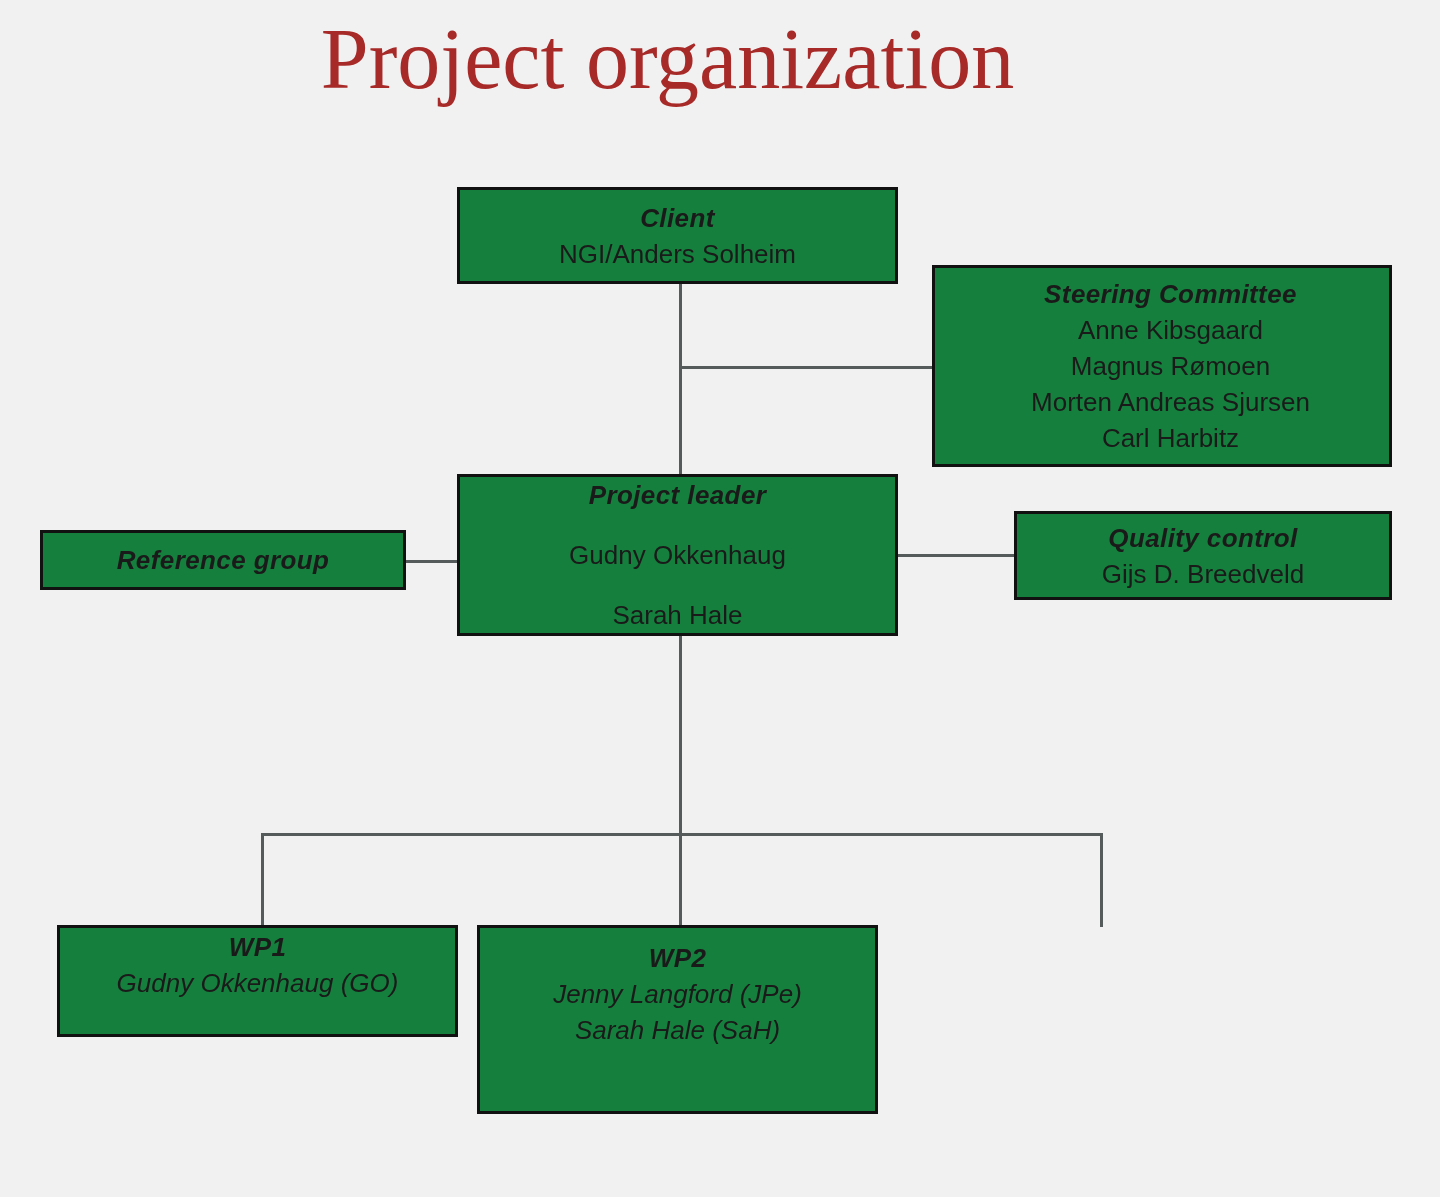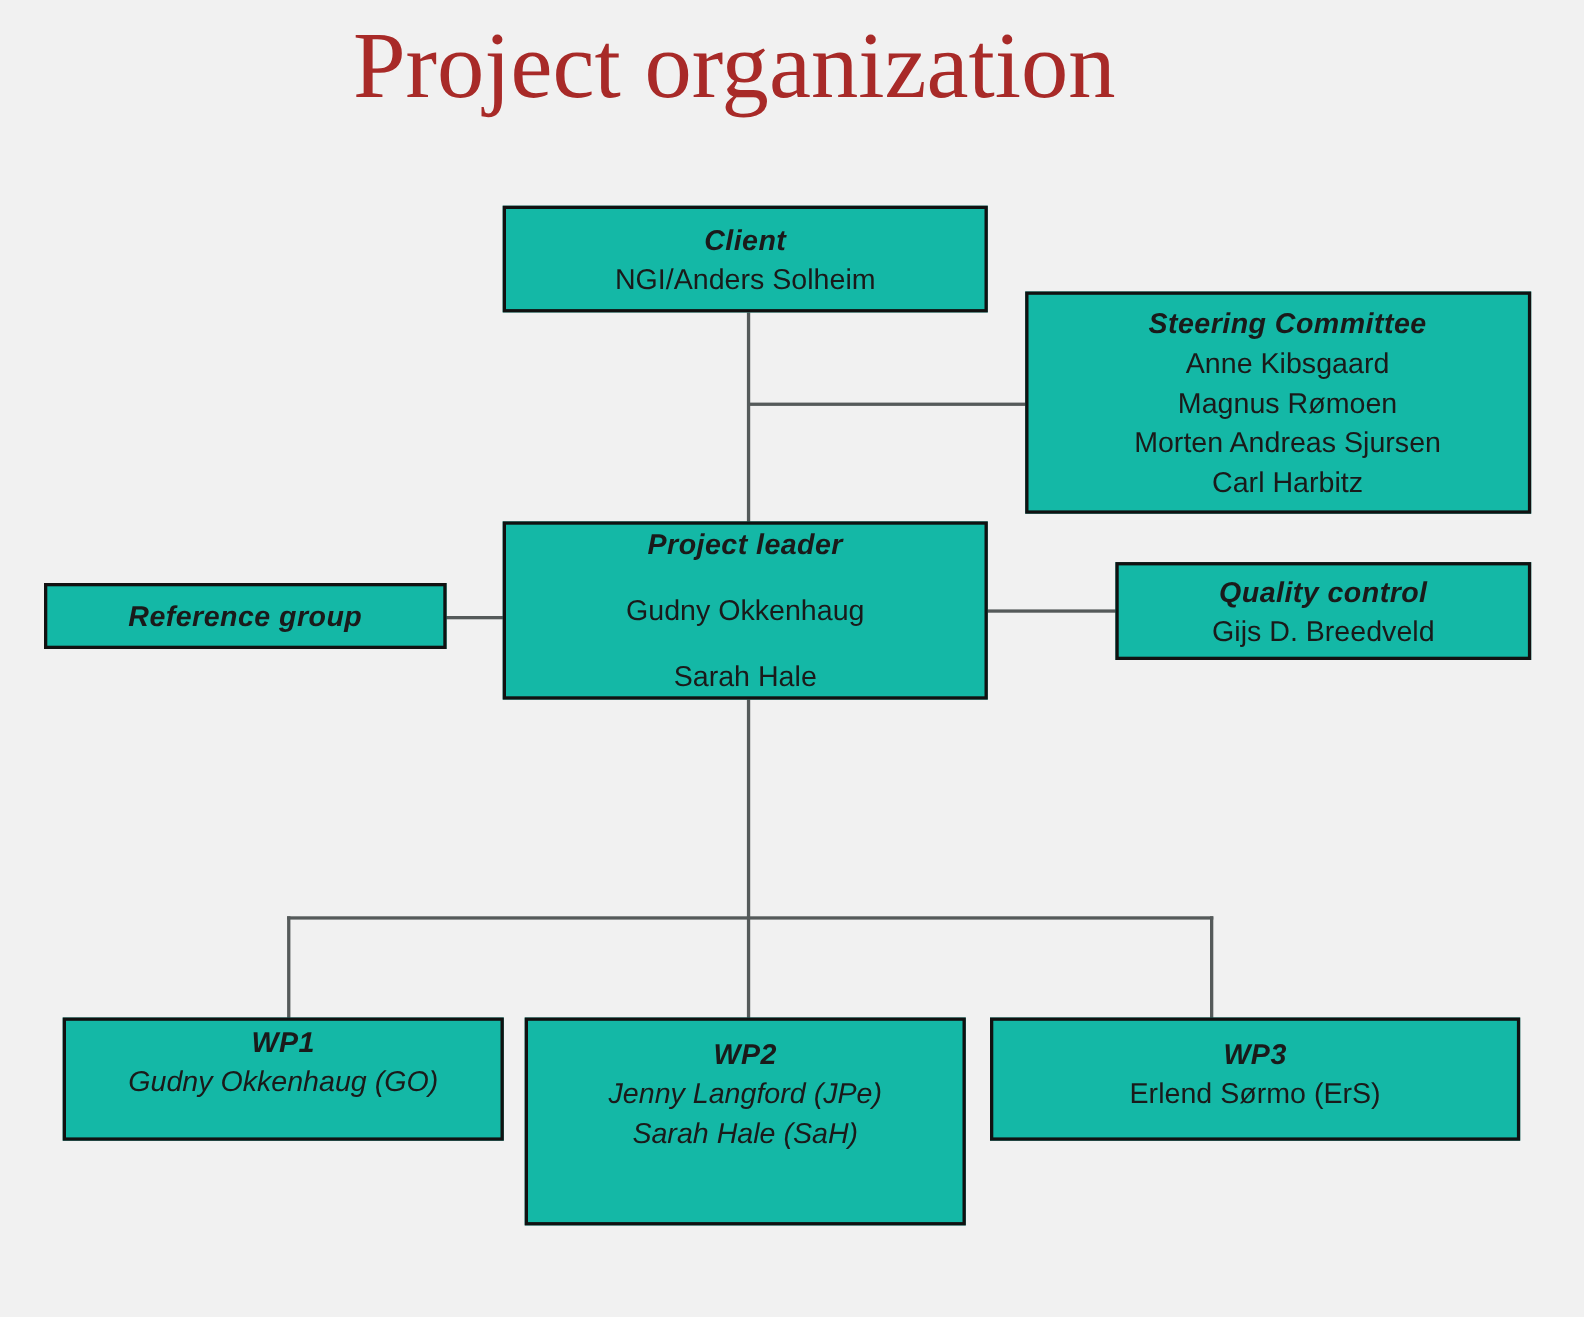--- a/index.html
+++ b/index.html
@@ -36,21 +36,21 @@
     line-height: 1.06;
     color: #a82a28;
     letter-spacing: 0px;
     white-space: nowrap;
     text-indent: -105px;
   }
 
   
   .orgbox {
     position: absolute;
-    background: #14b8a6;
+    background: #15803d;
     border: 3px solid #111111;
     box-sizing: border-box;
     display: flex;
     flex-direction: column;
     align-items: center;
     text-align: center;
     color: #1a1a1a;
     overflow: hidden;
   }
   .orgbox .ln {
@@ -149,18 +149,14 @@
     <span class="ln hdr">WP1</span>
     <span class="ln ital">Gudny Okkenhaug (GO)</span>
   </div>
 
   <div class="orgbox" id="box-wp2">
     <span class="ln hdr">WP2</span>
     <span class="ln ital">Jenny Langford (JPe)</span>
     <span class="ln ital">Sarah Hale (SaH)</span>
   </div>
 
-  <div class="orgbox" id="box-wp3">
-    <span class="ln hdr">WP3</span>
-    <span class="ln">Erlend Sørmo (ErS)</span>
-  </div>
 
 </div>
 
 </body></html>

